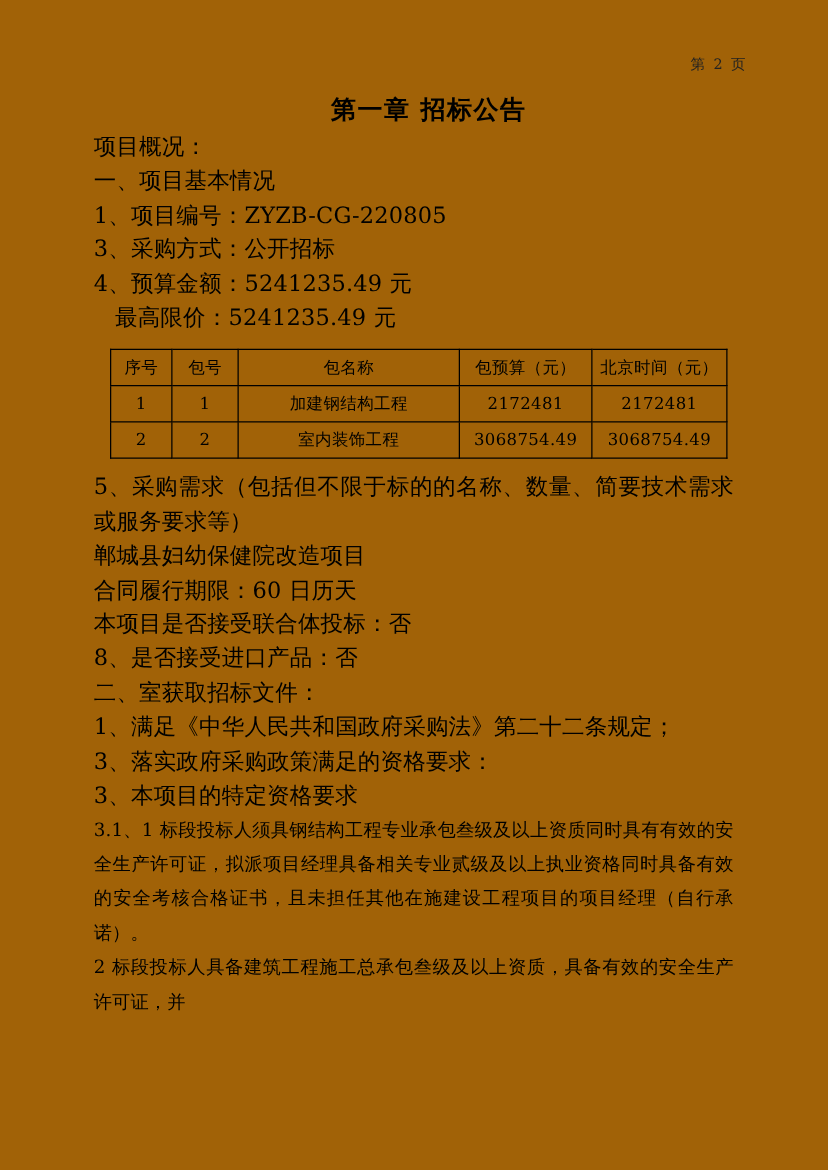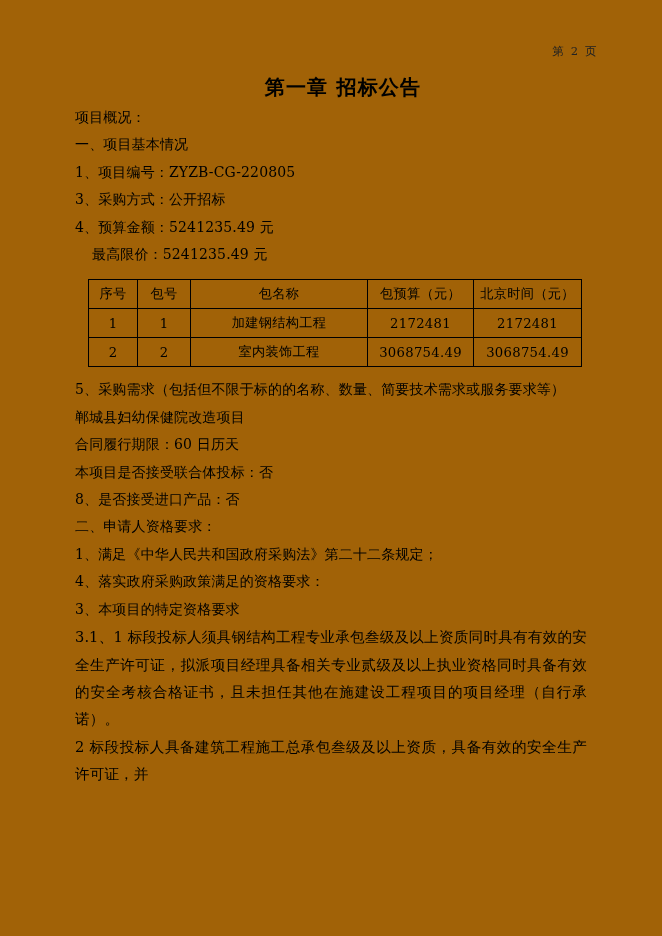--- a/index.html
+++ b/index.html
@@ -42,21 +42,21 @@
     font-family: "DejaVu Sans", "Liberation Sans", sans-serif;
     padding-left: 12px;
   }
   .body-block {
     position: absolute;
     top: 104px;
     left: 75px;
     width: 512px;
   }
   .line {
-    font-size: 14px;
+    font-size: 18px;
     line-height: 27.4px;
     letter-spacing: 0.15px;
     text-align: justify;
     white-space: normal;
     word-break: break-all;
   }
   .para {
     font-size: 14.6px;
     line-height: 27.4px;
     letter-spacing: 0.1px;
@@ -142,21 +142,21 @@
         </tbody>
       </table>
     </div>
 
     <div class="line">5、采购需求（包括但不限于标的的名称、数量、简要技术需求或服务要求等）</div>
     <div class="line">郸城县妇幼保健院改造项目</div>
     <div class="line">合同履行期限：60 日历天</div>
     <div class="line">本项目是否接受联合体投标：否</div>
     <div class="line">8、是否接受进口产品：否</div>
 
-    <div class="line">二、申请人资格要求：</div>
+    <div class="line">二、室获取招标文件：</div>
     <div class="line">1、满足《中华人民共和国政府采购法》第二十二条规定；</div>
-    <div class="line">4、落实政府采购政策满足的资格要求：</div>
+    <div class="line">3、落实政府采购政策满足的资格要求：</div>
     <div class="line">3、本项目的特定资格要求</div>
     <div class="para">3.1、1 标段投标人须具钢结构工程专业承包叁级及以上资质同时具有有效的安全生产许可证，拟派项目经理具备相关专业贰级及以上执业资格同时具备有效的安全考核合格证书，且未担任其他在施建设工程项目的项目经理（自行承诺）。</div>
     <div class="para">2 标段投标人具备建筑工程施工总承包叁级及以上资质，具备有效的安全生产许可证，并</div>
 
   </div>
 </div>
 
 </body></html>

